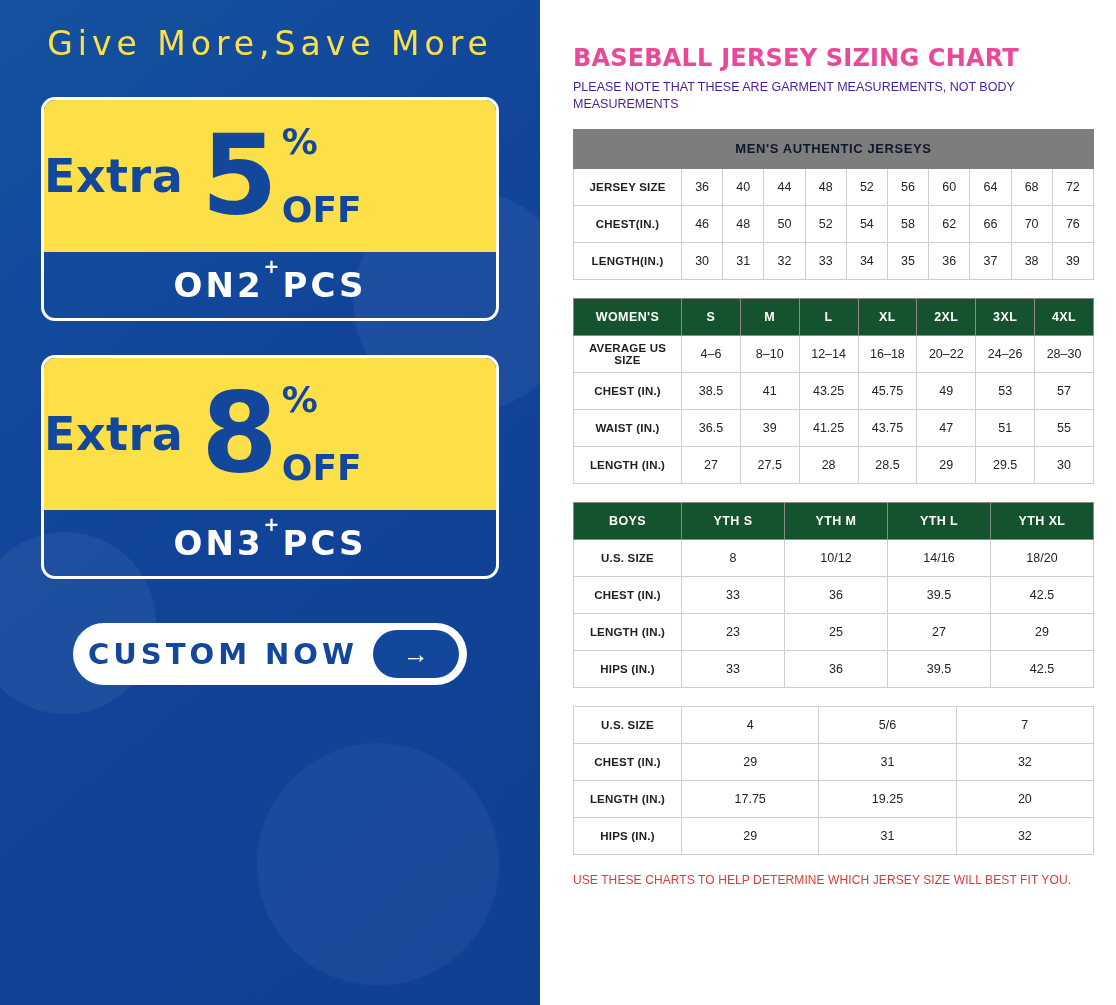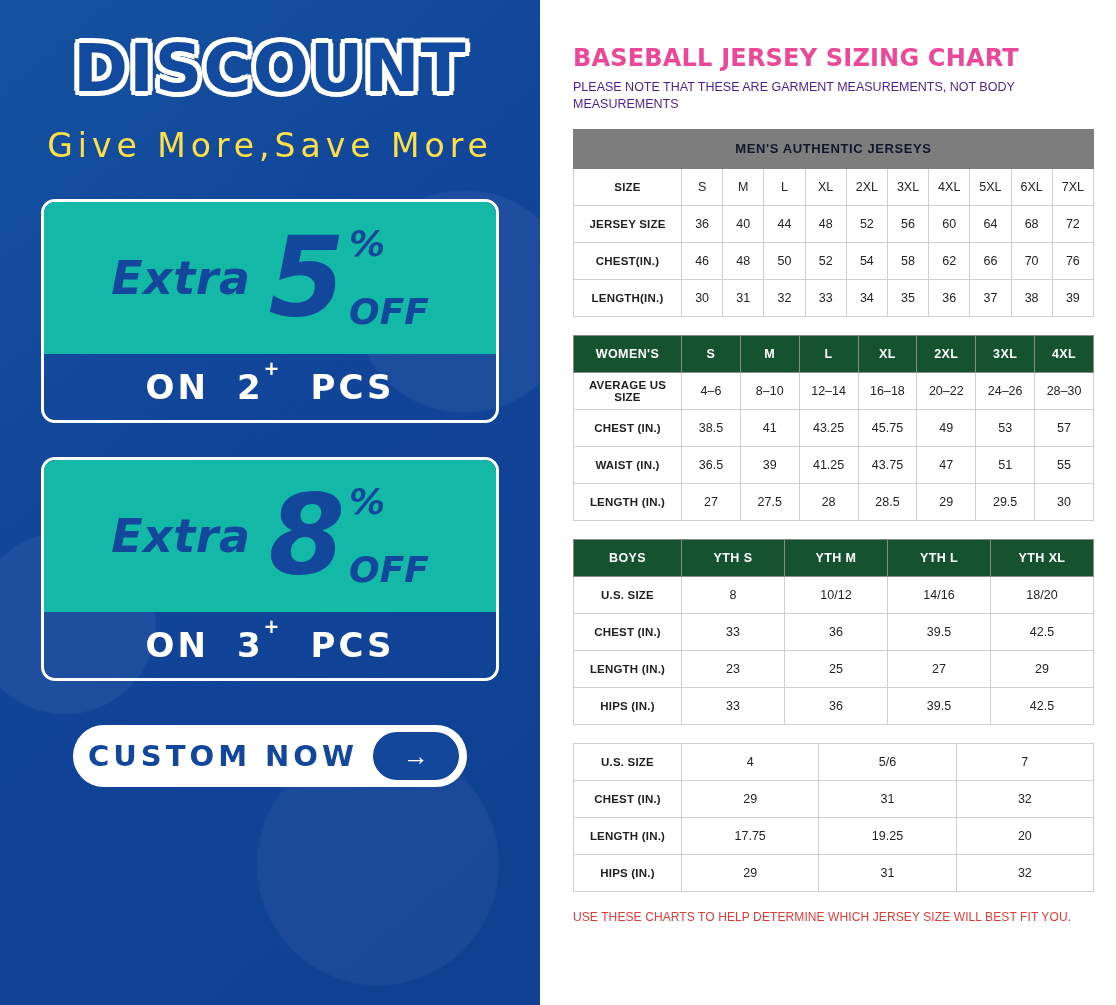--- a/index.html
+++ b/index.html
@@ -71,28 +71,27 @@
 
   .offer-card {
     margin: 34px auto 0;
     width: 452px;
     border: 3px solid #ffffff;
     border-radius: 14px;
     overflow: hidden;
     background: transparent;
   }
   .offer-top {
-    background: #14b8a6;
+    background: #fde047;
     color: #13479b;
     height: 152px;
     display: flex;
     align-items: center;
-    justify-content: center;
+    justify-content: flex-start;
     border-radius: 10px 10px 0 0;
-    font-style: italic;
   }
   .offer-extra {
     font-size: 46px;
     font-weight: bold;
     font-family: "DejaVu Sans", sans-serif;
     margin-right: 18px;
     letter-spacing: 0.5px;
   }
   .offer-num {
     font-size: 110px;
@@ -122,21 +121,20 @@
   .offer-bottom {
     height: 66px;
     display: flex;
     align-items: center;
     justify-content: center;
     color: #ffffff;
     font-family: "DejaVu Sans", sans-serif;
     font-weight: bold;
     font-size: 34px;
     letter-spacing: 3px;
-    gap: 28px;
   }
   .offer-qty {
     position: relative;
     font-size: 34px;
   }
   .offer-qty sup {
     font-size: 19px;
     top: -12px;
     position: relative;
   }
@@ -252,21 +250,20 @@
   }
 </style>
 </head>
 <body>
 
 <div class="page">
 
   <div class="promo">
     <div class="promo-bg"></div>
     <div class="promo-inner">
-      <div class="discount-title">DISCOUNT</div>
       <div class="discount-sub">Give More,Save More</div>
 
       <div class="offer-card">
         <div class="offer-top">
           <span class="offer-extra">Extra</span>
           <span class="offer-num">5</span>
           <span class="offer-pctoff">
             <span class="offer-pct">%</span>
             <span class="offer-off">OFF</span>
           </span>
@@ -308,33 +305,20 @@
     <table class="sz tbl-men">
       <colgroup>
         <col style="width:108px">
         <col span="10">
       </colgroup>
       <tbody>
         <tr>
           <td class="hdr-full" colspan="11">MEN'S AUTHENTIC JERSEYS</td>
         </tr>
         <tr>
-          <td class="rowlabel">SIZE</td>
-          <td>S</td>
-          <td>M</td>
-          <td>L</td>
-          <td>XL</td>
-          <td>2XL</td>
-          <td>3XL</td>
-          <td>4XL</td>
-          <td>5XL</td>
-          <td>6XL</td>
-          <td>7XL</td>
-        </tr>
-        <tr>
           <td class="rowlabel">JERSEY SIZE</td>
           <td>36</td>
           <td>40</td>
           <td>44</td>
           <td>48</td>
           <td>52</td>
           <td>56</td>
           <td>60</td>
           <td>64</td>
           <td>68</td>

